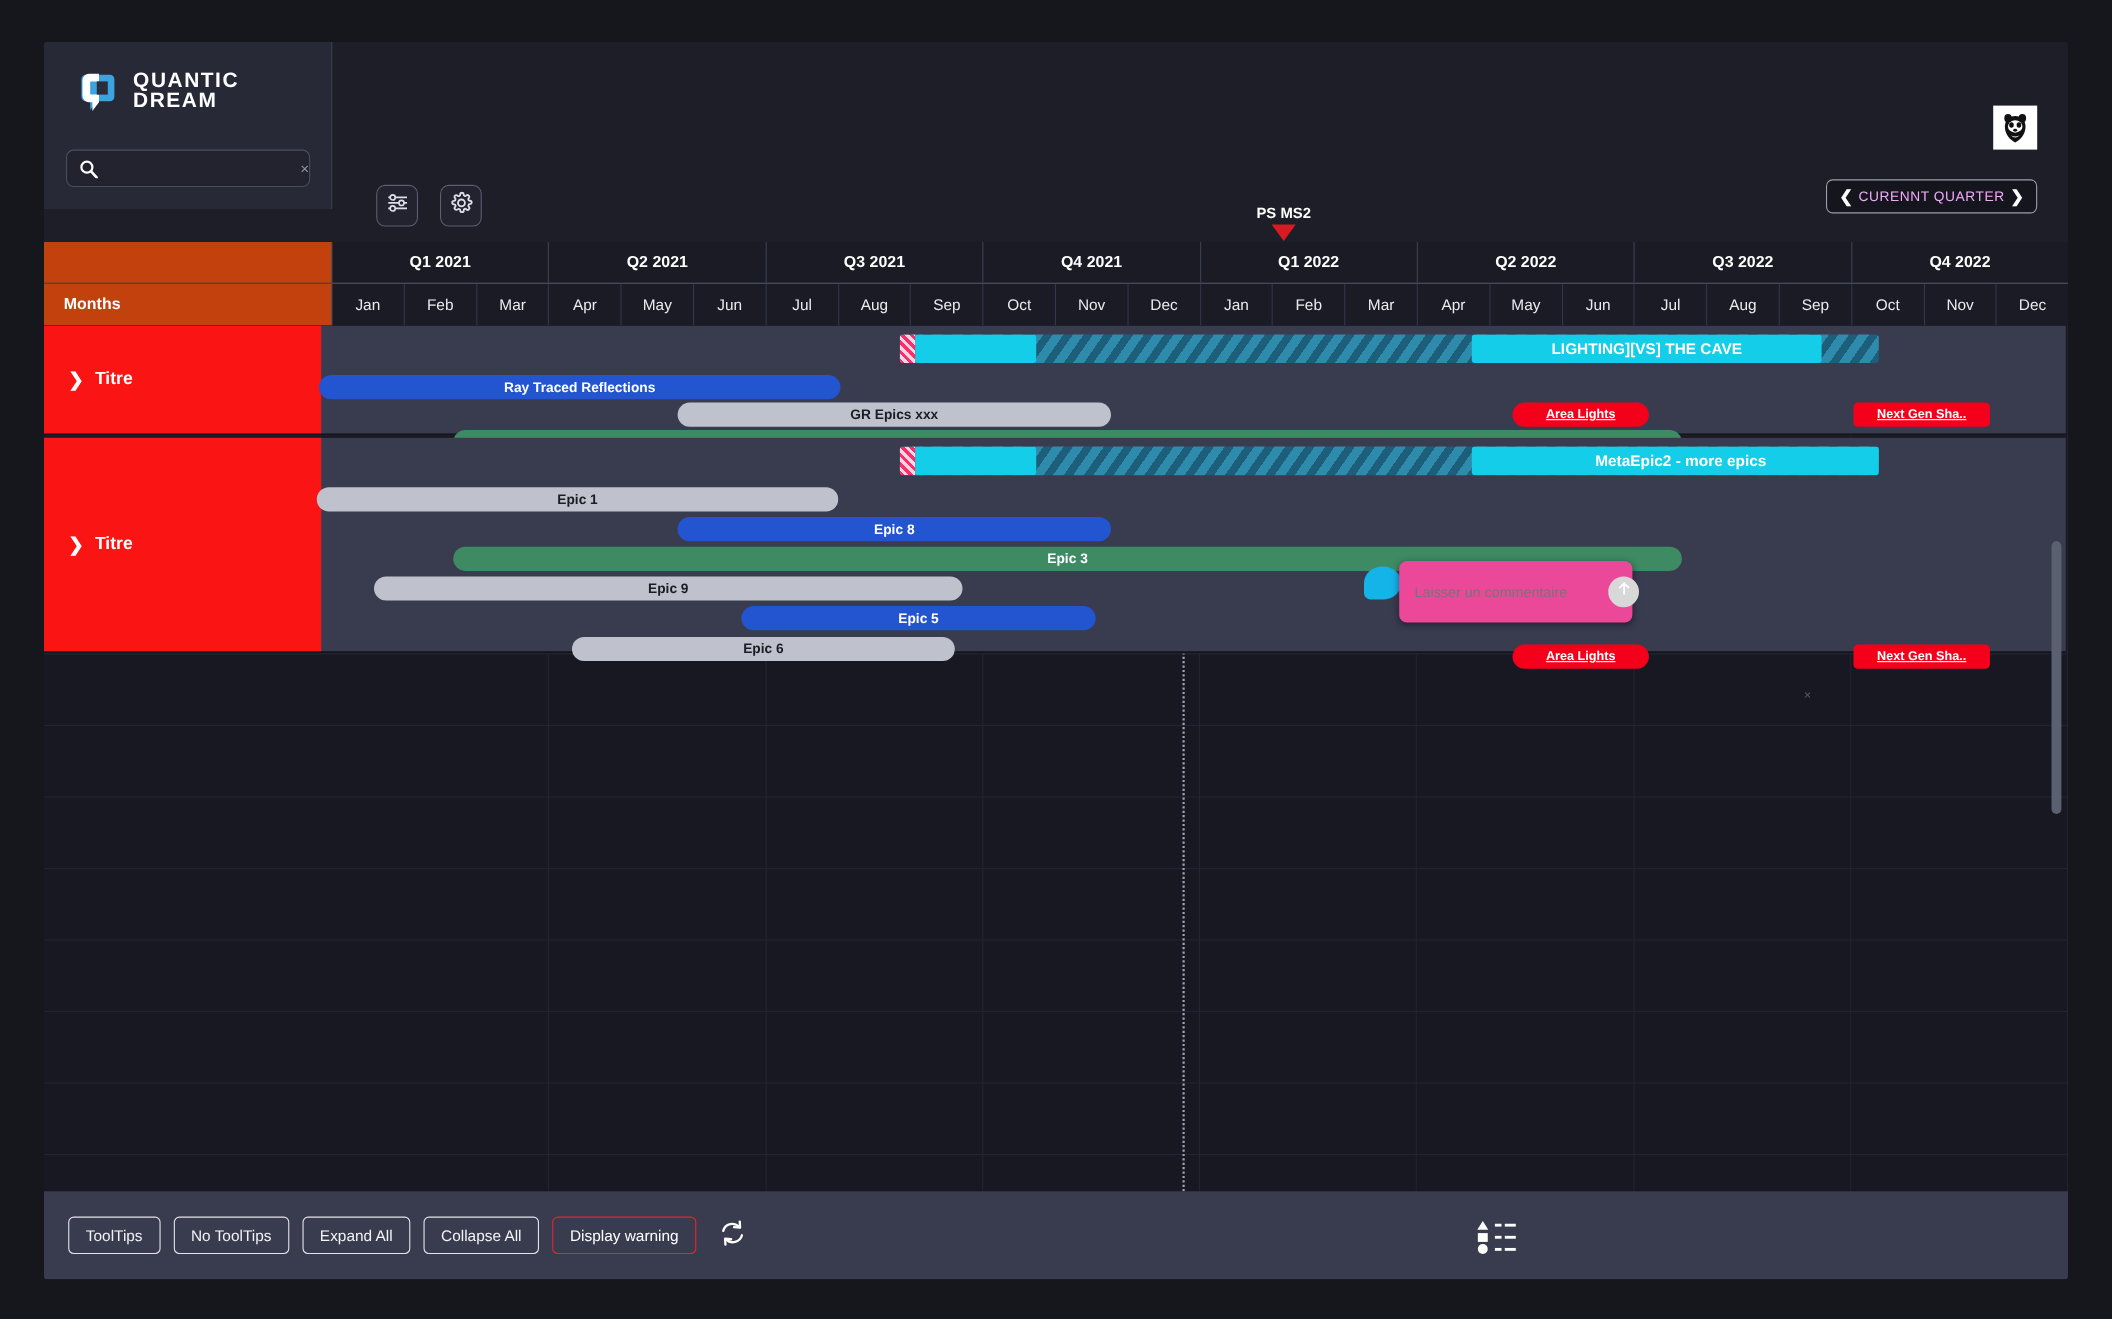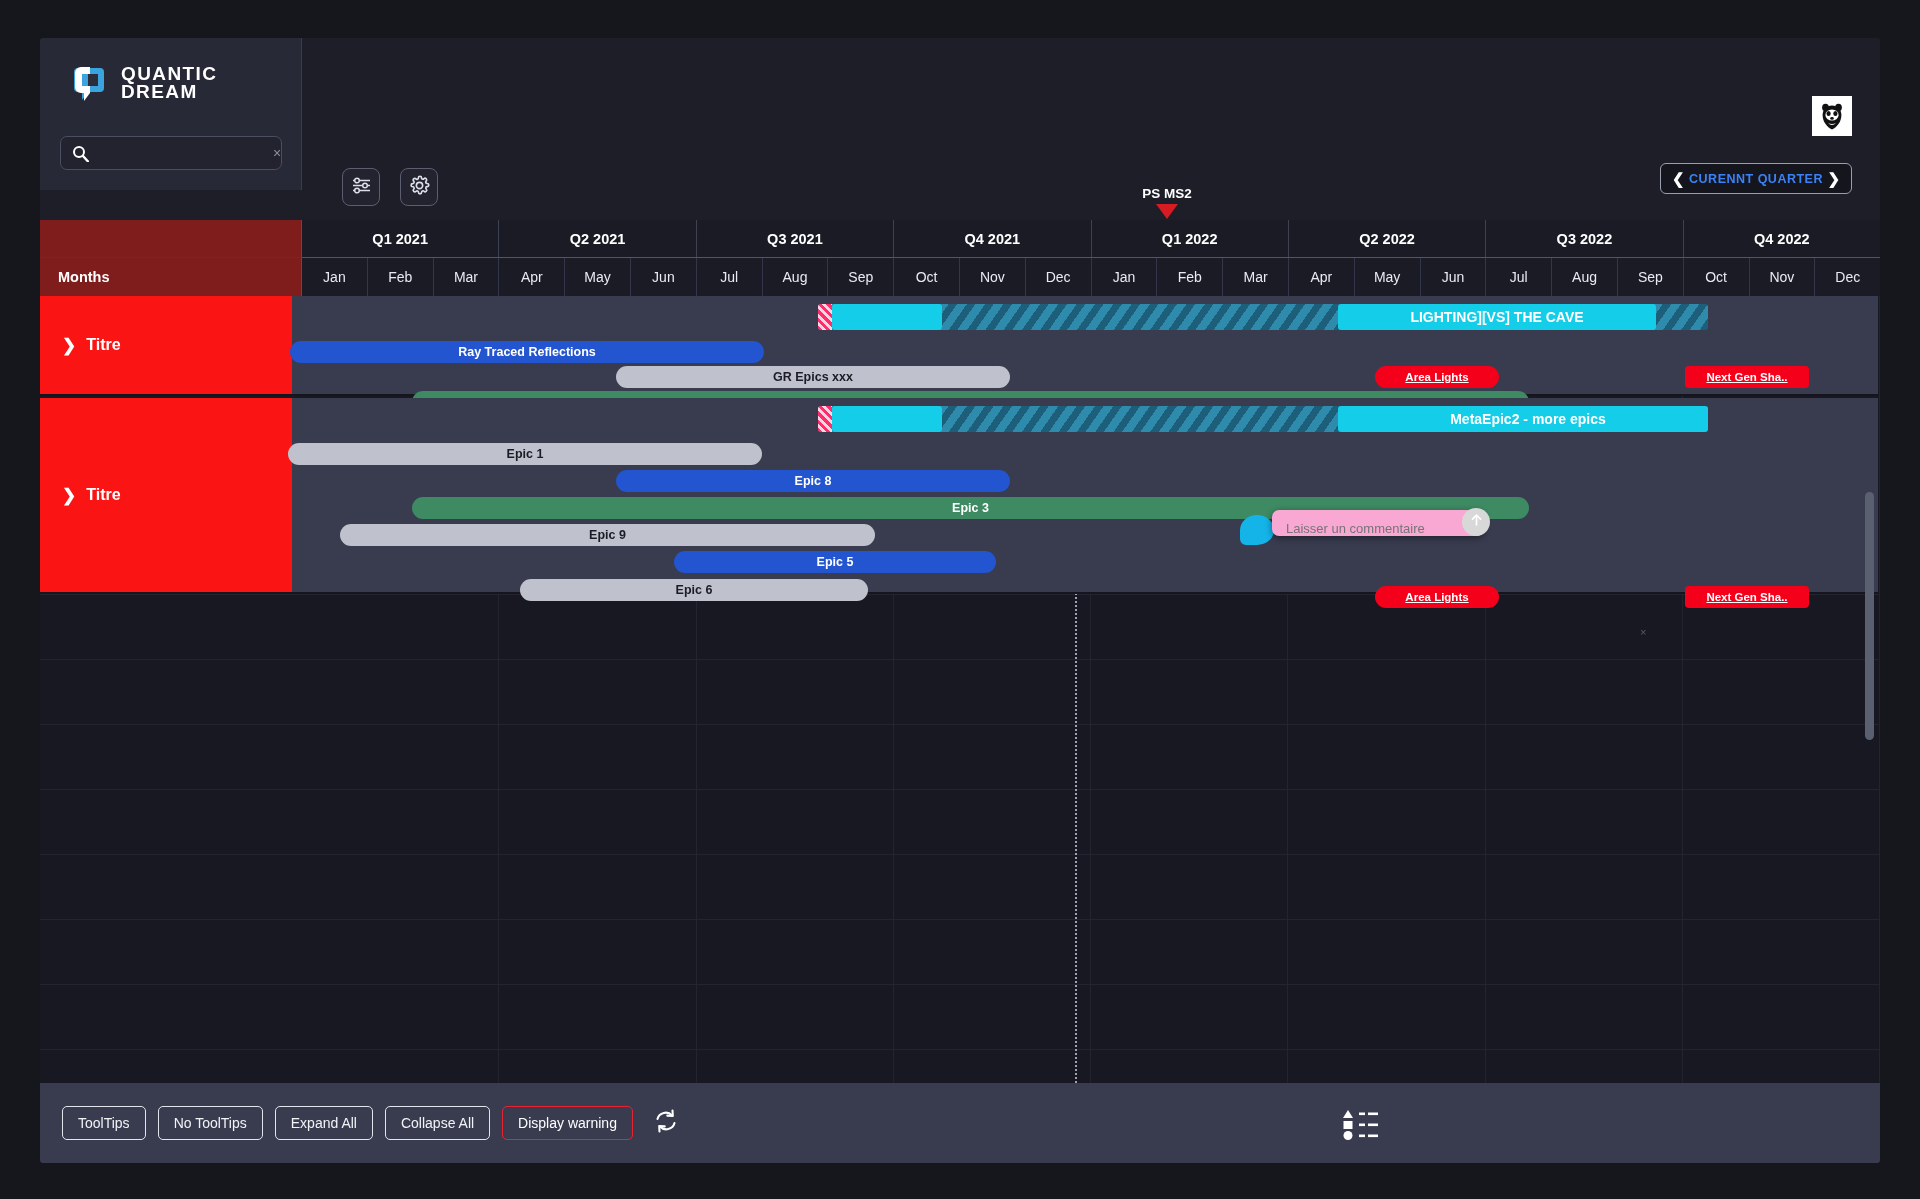--- a/index.html
+++ b/index.html
@@ -94,21 +94,21 @@
     position: absolute; right: 28px; top: 125px;
     width: 192px; height: 31px;
     border: 1px solid #9b9eae;
     border-radius: 6px;
     background: #15161d;
     display: flex; align-items: center; justify-content: space-between;
     padding: 0 11px;
     cursor: pointer;
   }
   .quarter-nav .label {
-    color: #3b82f6; font-size: 12.5px; font-weight: bold; letter-spacing: 0.5px;
+    color: #f0abfc; font-size: 12.5px; font-weight: normal; letter-spacing: 0.5px;
   }
   .qn-arrow { color: #ffffff; font-size: 15px; font-weight: bold; }
 
   .ms-marker {
     position: absolute; left: 1062px; top: 148px;
     width: 130px; text-align: center;
   }
   .ms-marker .ms-label {
     color: #ffffff; font-size: 13.5px; font-weight: bold;
   }
@@ -121,21 +121,21 @@
   }
 
   
   .tl-head {
     position: absolute; left: 0; top: 182px;
     width: 1840px; height: 76px;
     background: #1a1b24;
   }
   .tl-left-q, .tl-left-m {
     position: absolute; left: 0;
-    width: 262px; background: #7f1d1d;
+    width: 262px; background: #c2410c;
     border-right: 1px solid #4e5162;
   }
   .tl-left-q { top: 0; height: 38px; border-bottom: 1px solid #3a3d4d; }
   .tl-left-m { top: 38px; height: 38px;
     display: flex; align-items: center; }
   .tl-left-m span {
     margin-left: 18px; color: #ffffff; font-size: 14.5px; font-weight: bold;
   }
 
   .q-row, .m-row {
@@ -265,23 +265,23 @@
   
   .comment-bubble {
     position: absolute; left: 948px; top: 117px;
     width: 34px; height: 30px;
     background: #14b4e8;
     border-radius: 50% 50% 50% 6px;
     cursor: pointer;
   }
   .comment-pop {
     position: absolute; left: 980px; top: 112px;
-    width: 212px; height: 26px;
-    background: #f9a8d4; border-radius: 7px;
-    display: flex; align-items: flex-end;
+    width: 212px; height: 56px;
+    background: #ec4899; border-radius: 7px;
+    display: flex; align-items: center;
     box-shadow: 0 2px 7px rgba(0,0,0,0.45);
   }
   .comment-pop input {
     flex: 1; border: none; outline: none; background: transparent;
     margin-left: 14px; font-size: 13px; color: #3c3c3c;
     font-family: "Liberation Sans", sans-serif;
   }
   .send-btn {
     width: 28px; height: 28px; margin-right: 5px;
     border-radius: 50%; background: #d8d8d8;

